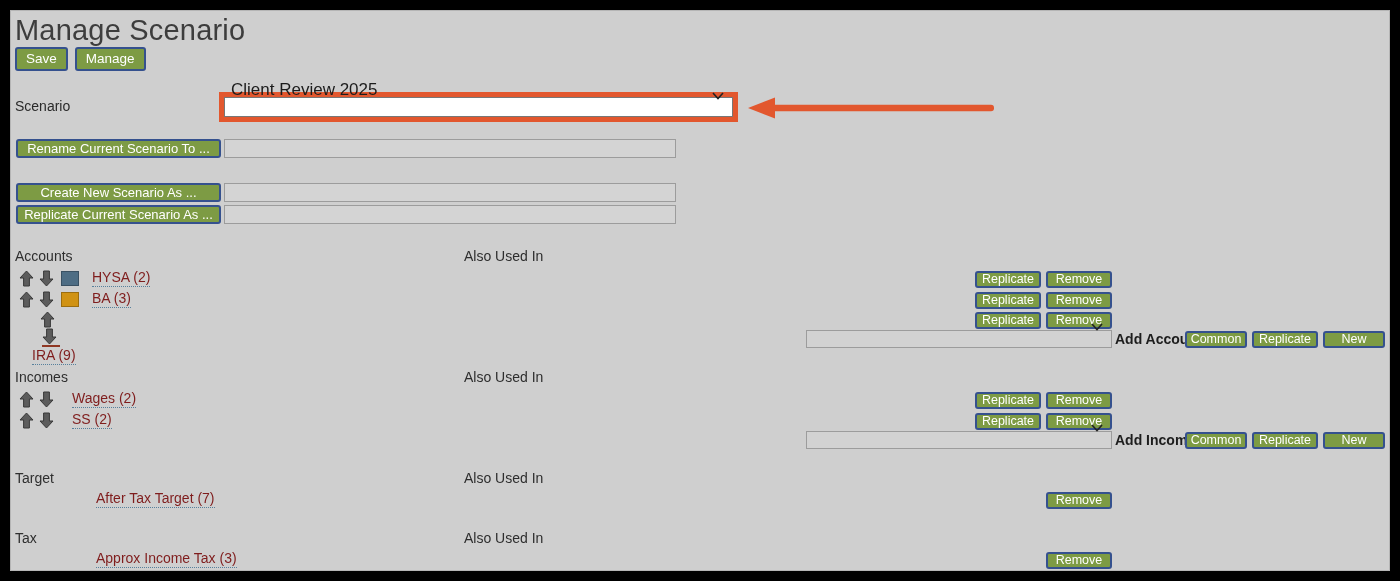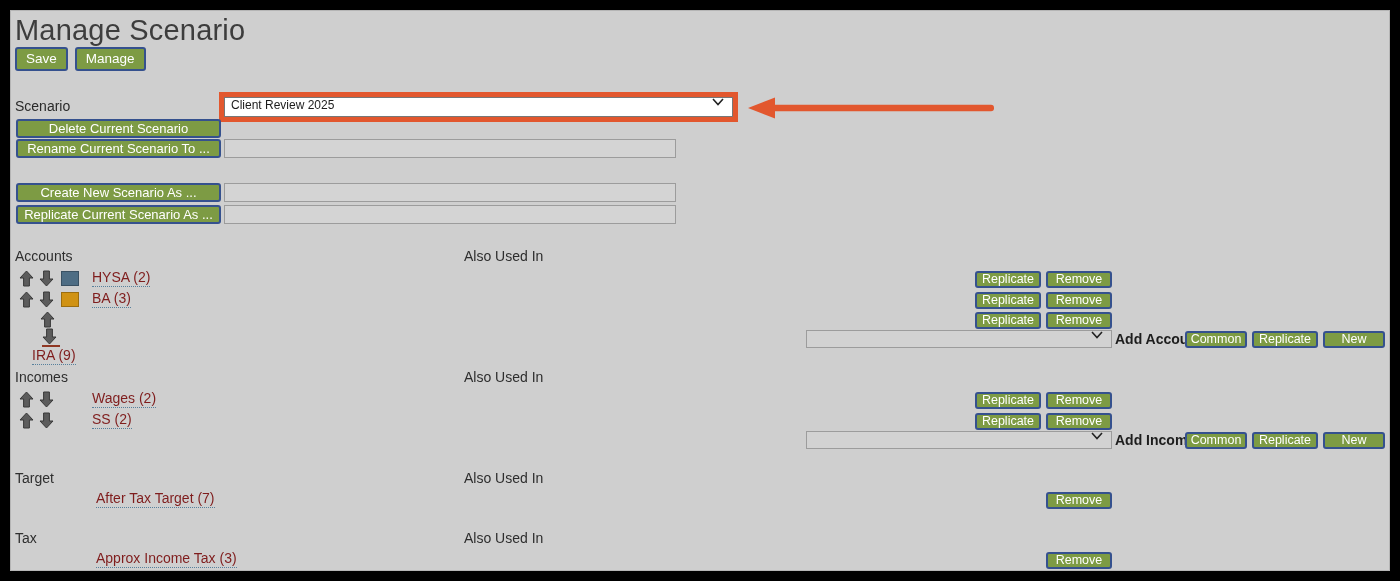--- a/index.html
+++ b/index.html
@@ -19,22 +19,22 @@
          font-family:"Liberation Sans", sans-serif; white-space:nowrap; }
   .toolbar { left:4px; top:36px; display:flex; gap:7px; }
   .toolbar .btn { height:24px; padding:0 9px; font-size:13.5px; }
 
   .field-label { font-size:14px; color:#2a2a2a; }
   .lbl-scenario { left:4px; top:87px; }
 
   .highlight-box { left:208px; top:81px; width:519px; height:30px;
                    border:5px solid #e2572e; background:#fff; }
   .select-like { width:100%; height:100%; background:#fff; border:1px solid #777;
-                 display:flex; align-items:flex-start; justify-content:space-between;
-                 padding:0 8px 0 6px; font-size:12px; color:#1c1c1c; cursor:pointer; }
+                 display:flex; align-items:flex-end; justify-content:space-between;
+                 padding:0 8px 16px 6px; font-size:17px; color:#1c1c1c; cursor:pointer; }
   .annot-arrow { left:736px; top:85px; }
 
   .btn-wide { width:205px; height:19px; font-size:13px; }
   .pos-delete { left:5px; top:108px; }
   .pos-rename { left:5px; top:128px; }
   .pos-create { left:5px; top:172px; }
   .pos-replic { left:5px; top:194px; }
 
   .text-input { position:absolute; width:452px; height:19px; background:#d4d4d4;
                 border:1px solid #9c9c9c; font-size:13px; padding:0 5px;
@@ -45,21 +45,21 @@
 
   .sec-head { font-size:14px; color:#2e2e2e; }
   .also-head { font-size:14px; color:#2e2e2e; left:453px; }
 
   .row { position:absolute; left:8px; height:18px; display:flex; align-items:center; }
   .arrow-btn { width:15px; height:17px; display:inline-flex; cursor:pointer; }
   .arrow-btn + .arrow-btn { margin-left:5px; }
   .swatch { width:18px; height:15px; margin-left:7px; border:1px solid rgba(0,0,0,0.25); }
   .row-link { margin-left:13px; font-size:14px; color:#7f1d1d; text-decoration:none;
               border-bottom:1px dotted #56809c; padding-bottom:1px; cursor:pointer; }
-  .row-link.no-swatch { margin-left:38px; }
+  .row-link.no-swatch { margin-left:18px; }
   .row-link.plain { margin-left:4px; }
 
   .actions { position:absolute; left:964px; display:flex; gap:5px; }
   .btn-sm { width:66px; height:17px; font-size:12.5px; }
   .remove-only { position:absolute; left:1035px; }
 
   .add-select { position:absolute; left:795px; width:306px; height:18px; }
   .add-select .select-like { background:#d2d2d2; border:1px solid #9c9c9c; color:#333; }
   .add-label { position:absolute; font-size:14px; font-weight:bold; color:#1d1d1d; }
   .add-btns { position:absolute; left:1174px; display:flex; gap:5px; }
@@ -90,21 +90,20 @@
             <polyline points="1,1 6,6.5 11,1" fill="none" stroke="#222" stroke-width="1.6"></polyline>
           </svg>
     </div>
   </div>
 
   <svg class="abs annot-arrow" width="252" height="24" viewBox="0 0 252 24">
     <rect x="24" y="8.7" width="223" height="6.6" rx="3" fill="#e2572e"></rect>
     <polygon points="1,12 28,1.5 28,22.5" fill="#e2572e"></polygon>
   </svg>
 
-  <button class="abs btn btn-wide pos-delete">Delete Current Scenario</button>
   <button class="abs btn btn-wide pos-rename">Rename Current Scenario To ...</button>
   <input class="text-input inp-rename" value="" style="">
 
   <button class="abs btn btn-wide pos-create">Create New Scenario As ...</button>
   <input class="text-input inp-create" value="" style="">
   <button class="abs btn btn-wide pos-replic">Replicate Current Scenario As ...</button>
   <input class="text-input inp-replic" value="" style="">
 
   <div class="abs sec-head" style="left:4px; top:237px;">Accounts</div>
   <div class="abs also-head" style="top:237px;">Also Used In</div>

